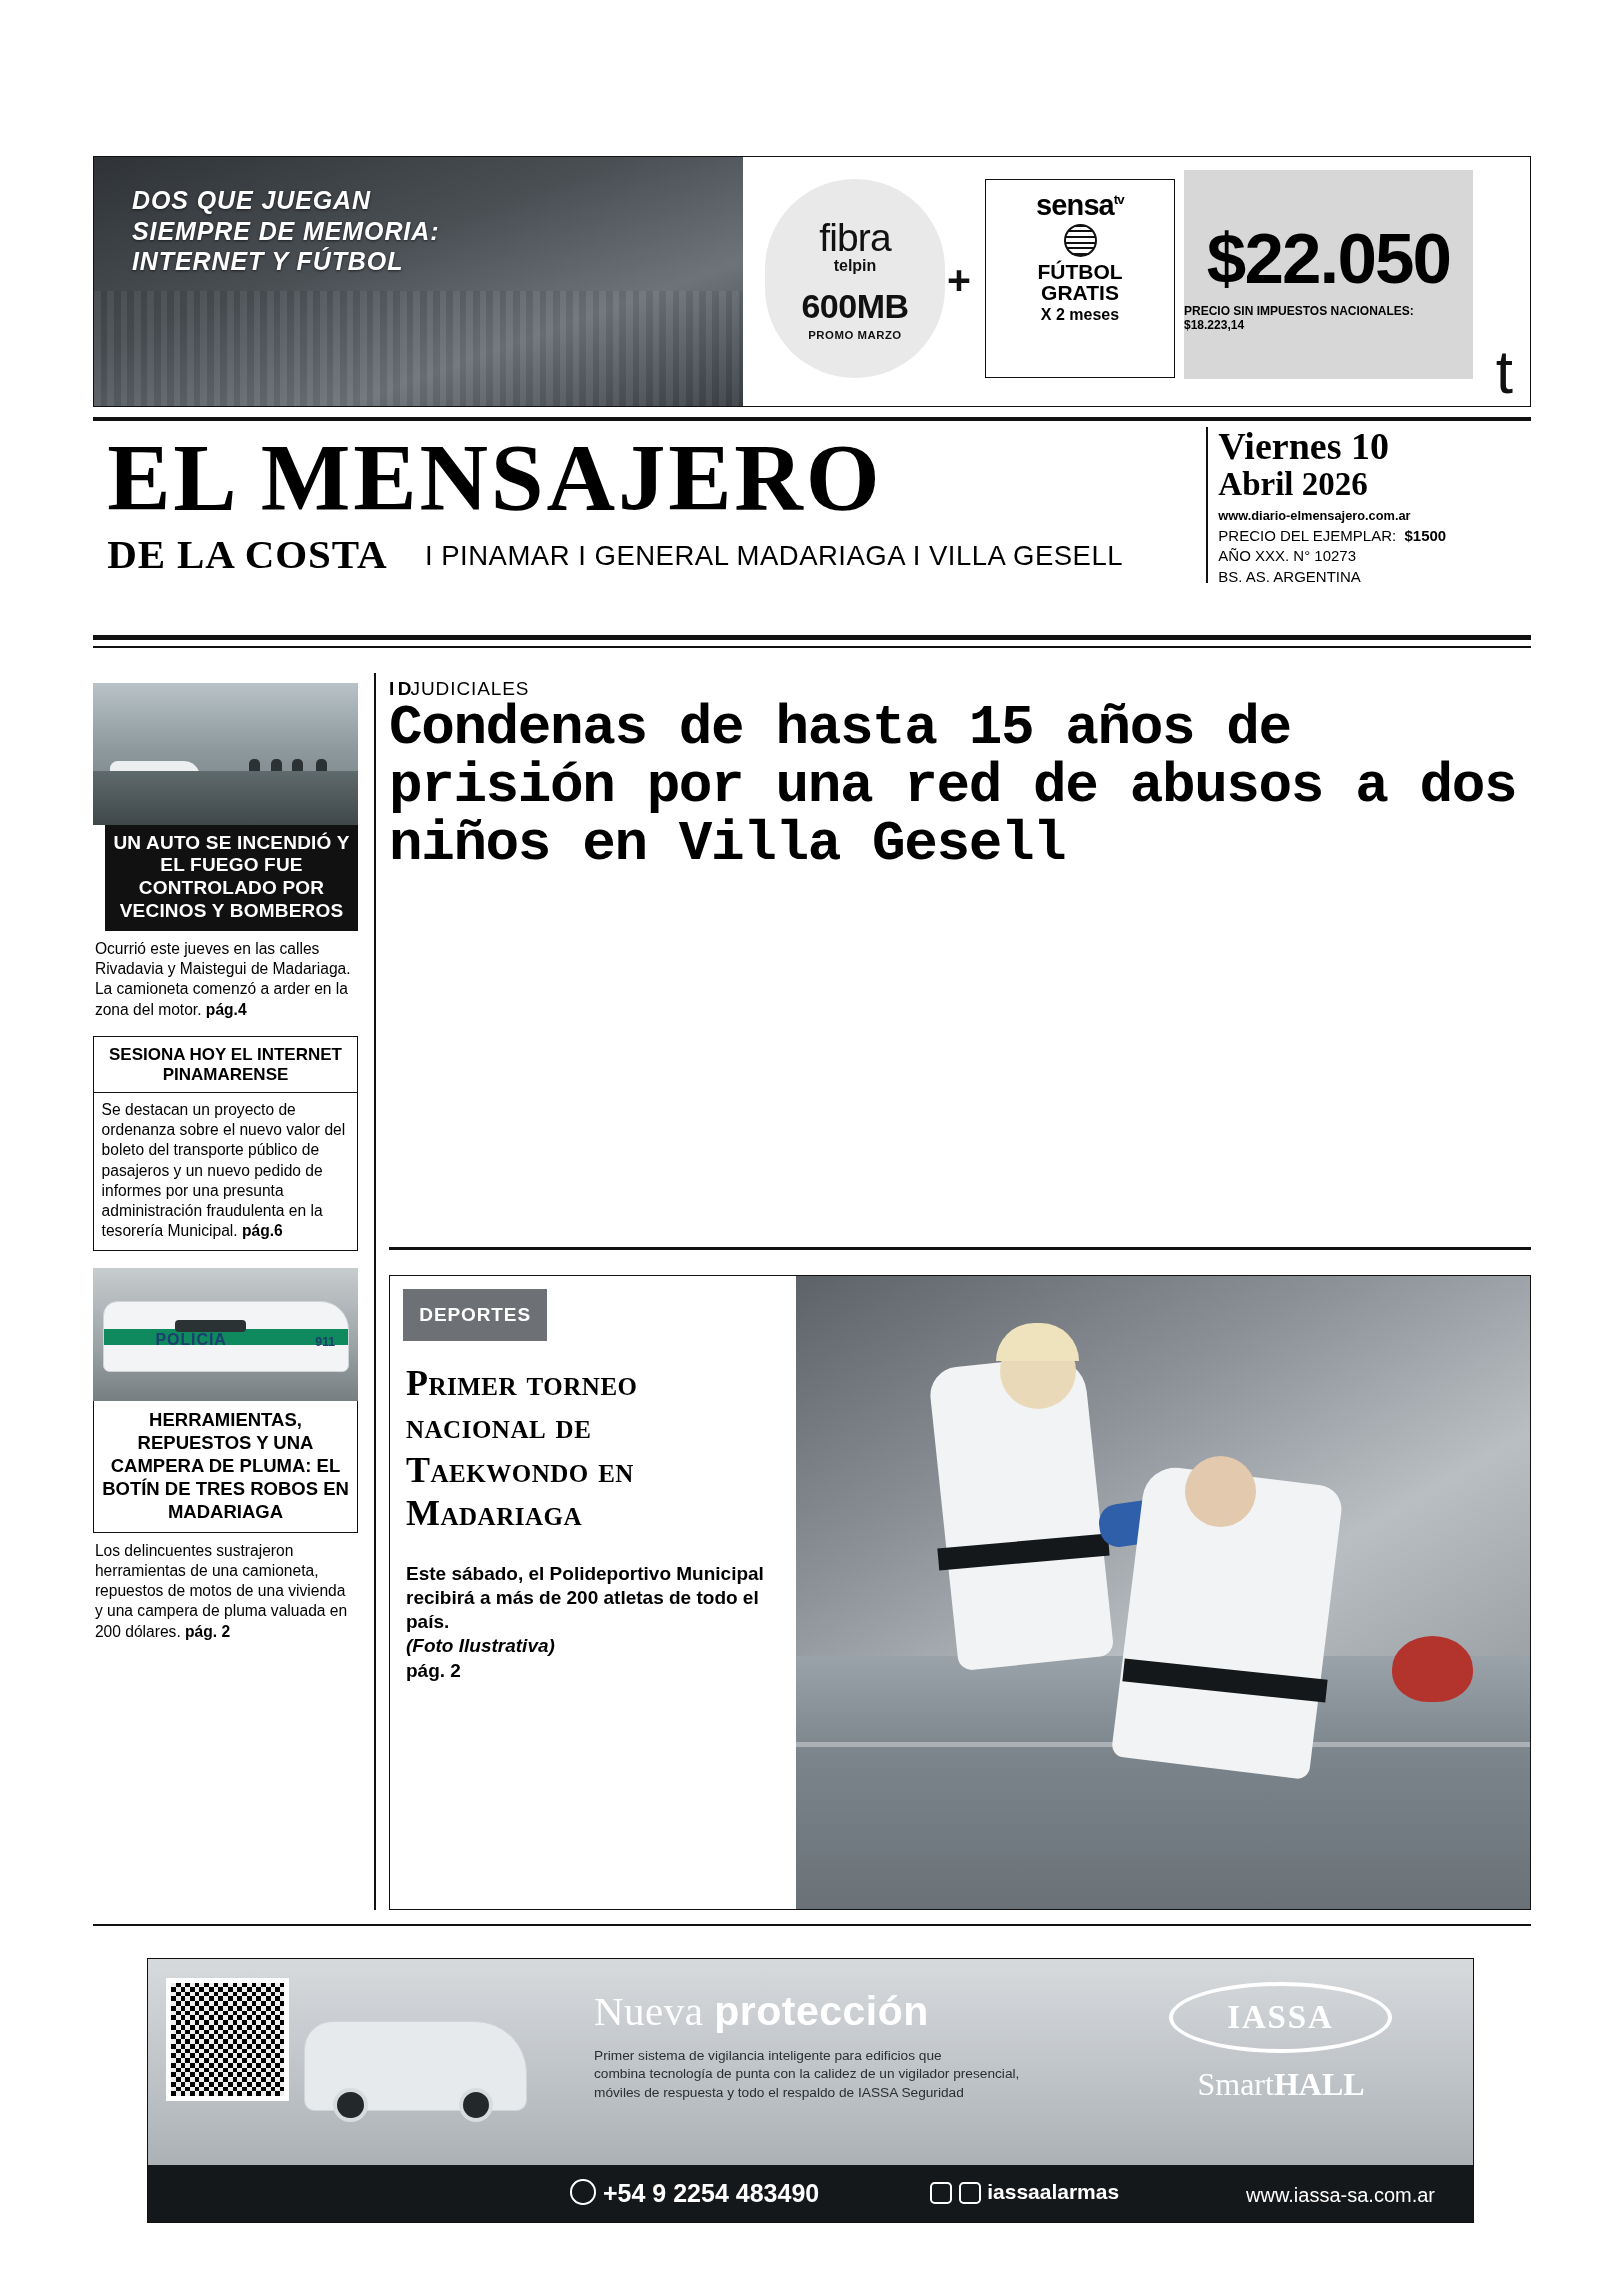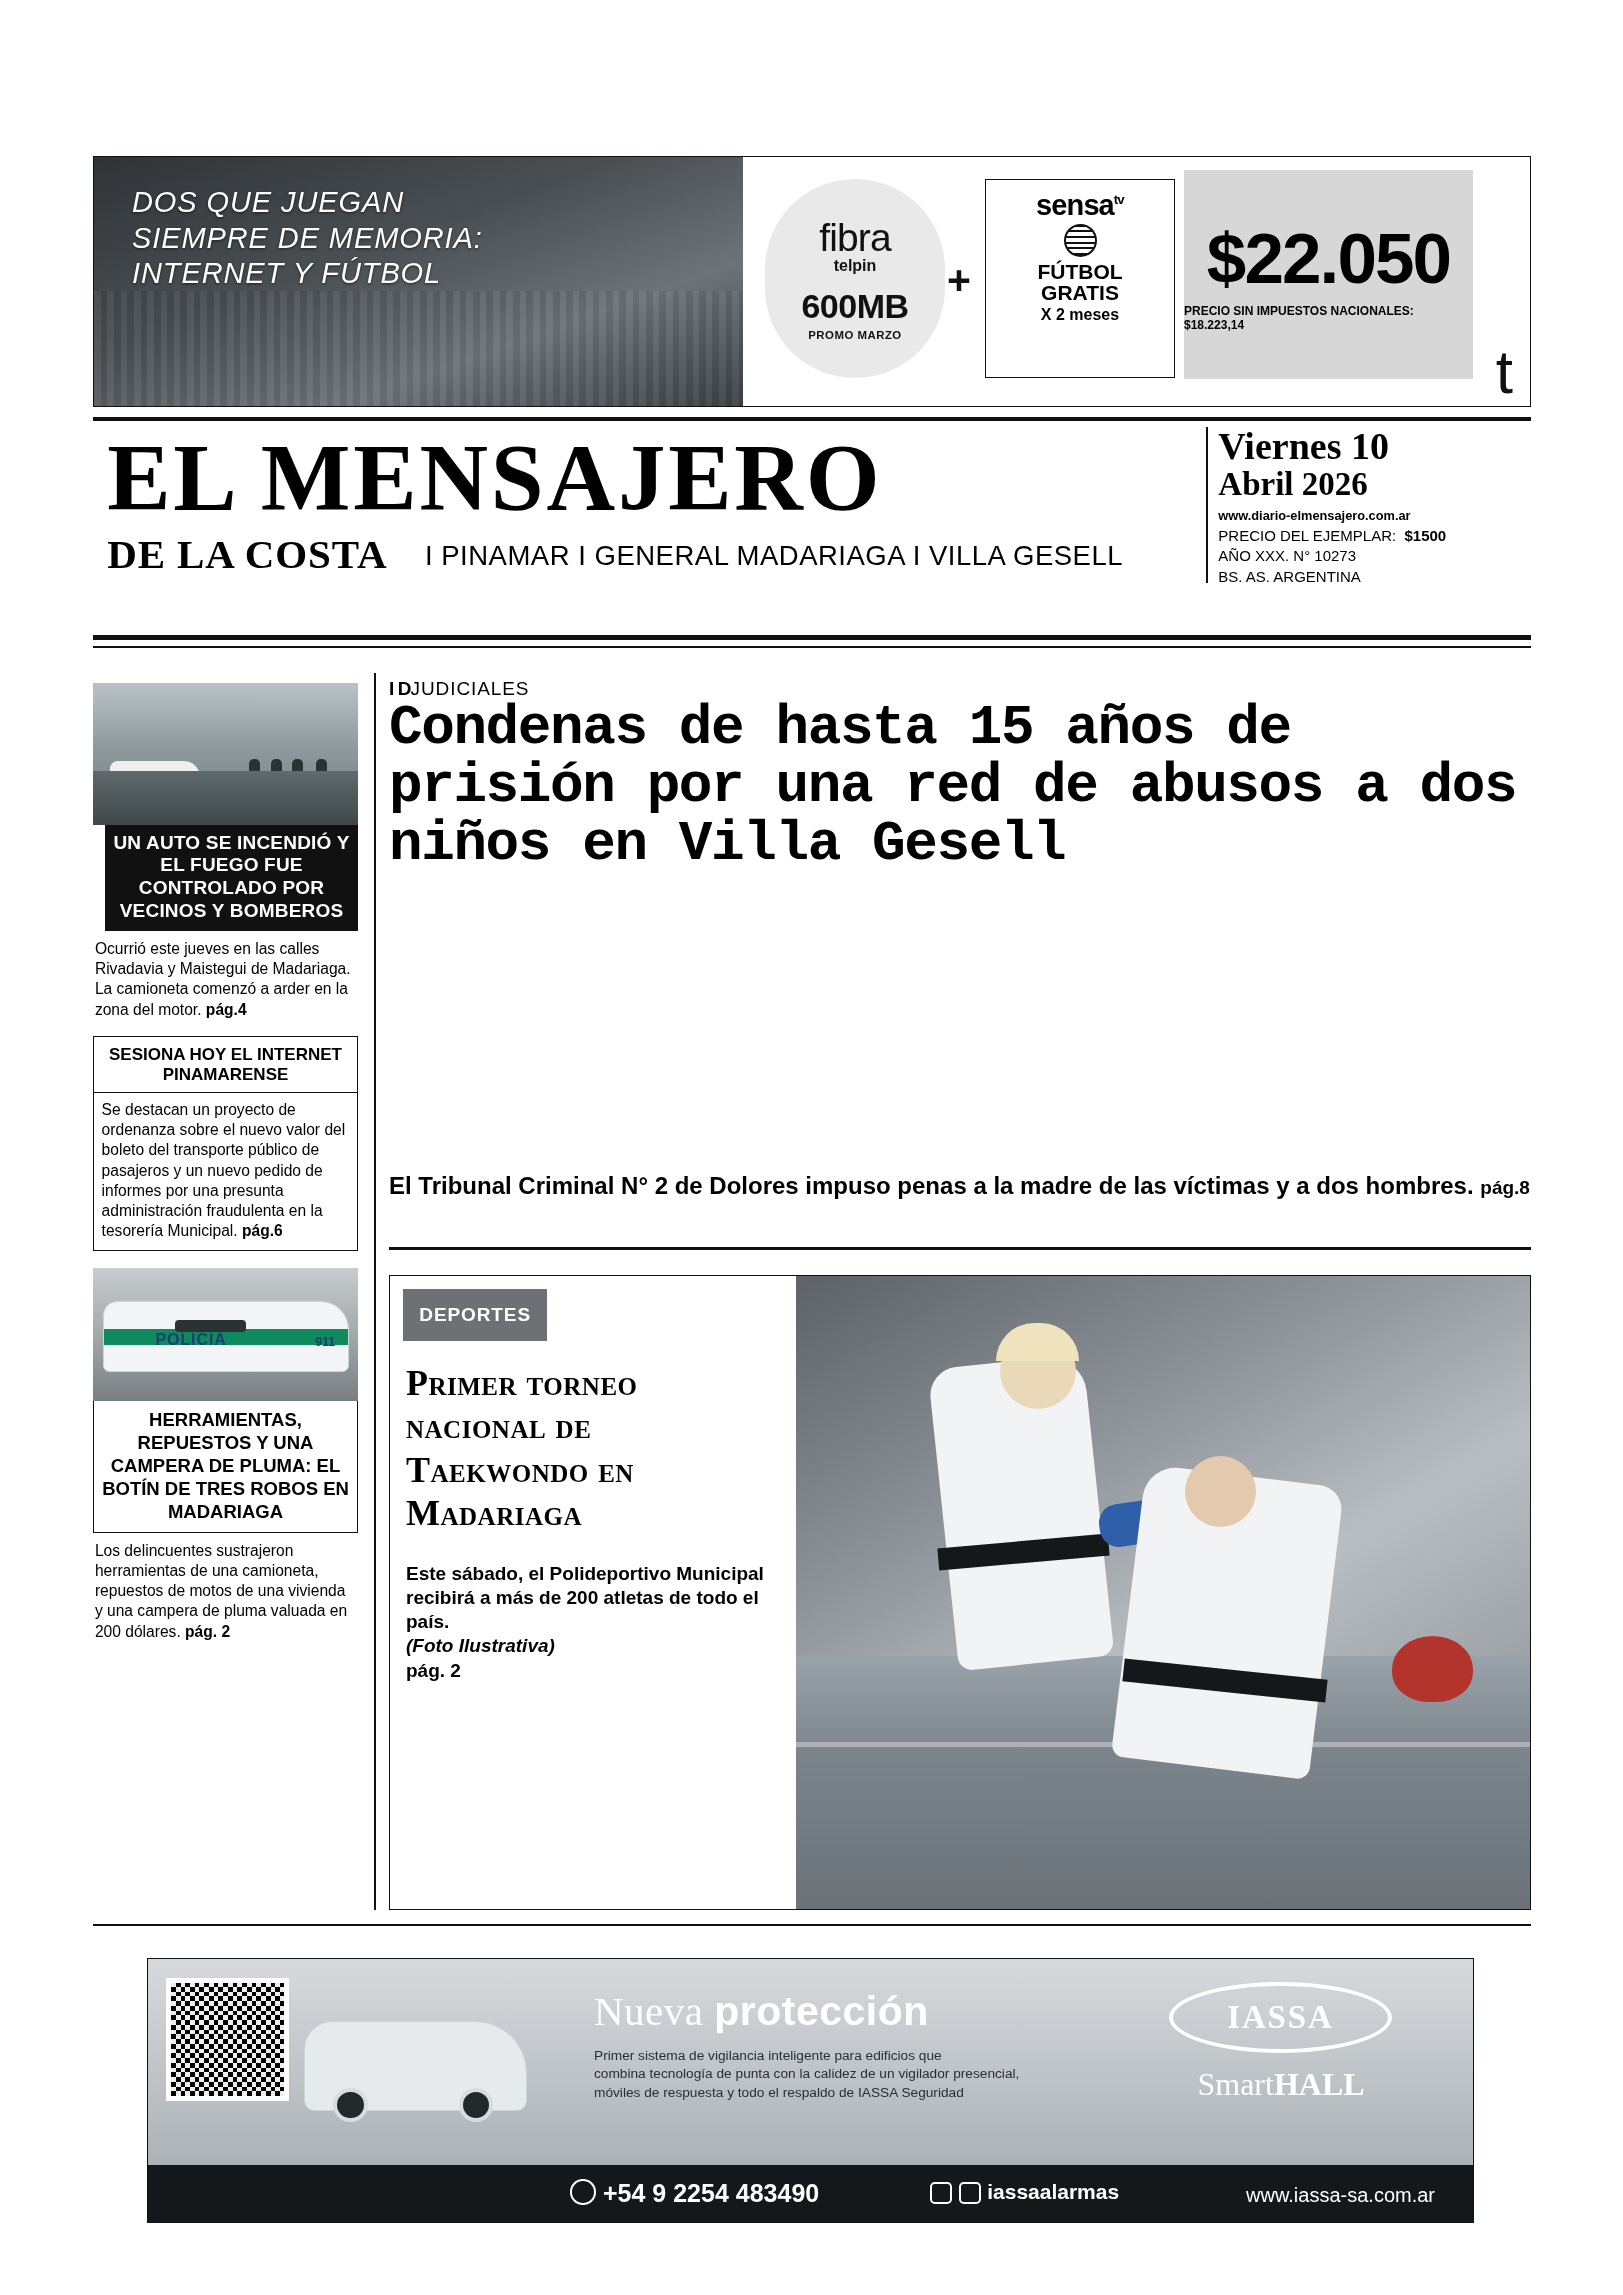--- a/index.html
+++ b/index.html
@@ -32,22 +32,22 @@
     position: absolute; left:0; top:0; width: 649px; height: 100%;
     background: linear-gradient(160deg,#2f3337 0%, #4a4f54 40%, #6d7379 70%, #3c4146 100%);
   }
   .top-ad-left:after{
     content:""; position:absolute; left:0; bottom:0; width:100%; height:46%;
     background: repeating-linear-gradient(90deg, rgba(255,255,255,0.05) 0 6.6px, rgba(0,0,0,0.06) 6.6px 13.3px);
   }
   .top-ad-left-text {
     position: absolute; left: 38px; top: 28.4px; right: 19px;
     color: #fff;
-    font-weight: 400;
-    font-size: 29px;
+    font-weight: 700;
+    font-size: 25px;
     line-height: 1.22;
     letter-spacing: 0.9px;
     font-style: italic;
     text-shadow: 0 1.4px 2.8px rgba(0,0,0,.6);
     z-index: 2;
   }
   .top-ad-right {
     position: absolute; left: 649px; top: 0; right: 0; bottom: 0;
     background: #fff;
   }
@@ -399,24 +399,20 @@
       </div>
     </div>
   </div>
 
   <div class="kicker">
     <span class="mark">I D</span><span>JUDICIALES</span>
   </div>
 
   <div class="headline">Condenas de hasta 15 años de prisión por una red de abusos a dos niños en Villa Gesell</div>
 
-  <div class="subhead">
-    <span>El Tribunal Criminal N° 2 de Dolores impuso penas a la madre de las víctimas y a dos hombres.</span>
-    <span class="pag">pág.8</span>
-  </div>
 
   <div class="rule" style="left:389px; top:1247px; width:1142px; height:2.8px;"></div>
 
   <div class="sports">
     <div class="sports-left">
       <div class="sports-tag">DEPORTES</div>
       <div class="sports-title">Primer torneo nacional de Taekwondo en Madariaga</div>
       <div class="sports-body">
         <div>Este sábado, el Polideportivo Municipal recibirá a más de 200 atletas de todo el país.</div>
         <div class="ital">(Foto Ilustrativa)</div>

